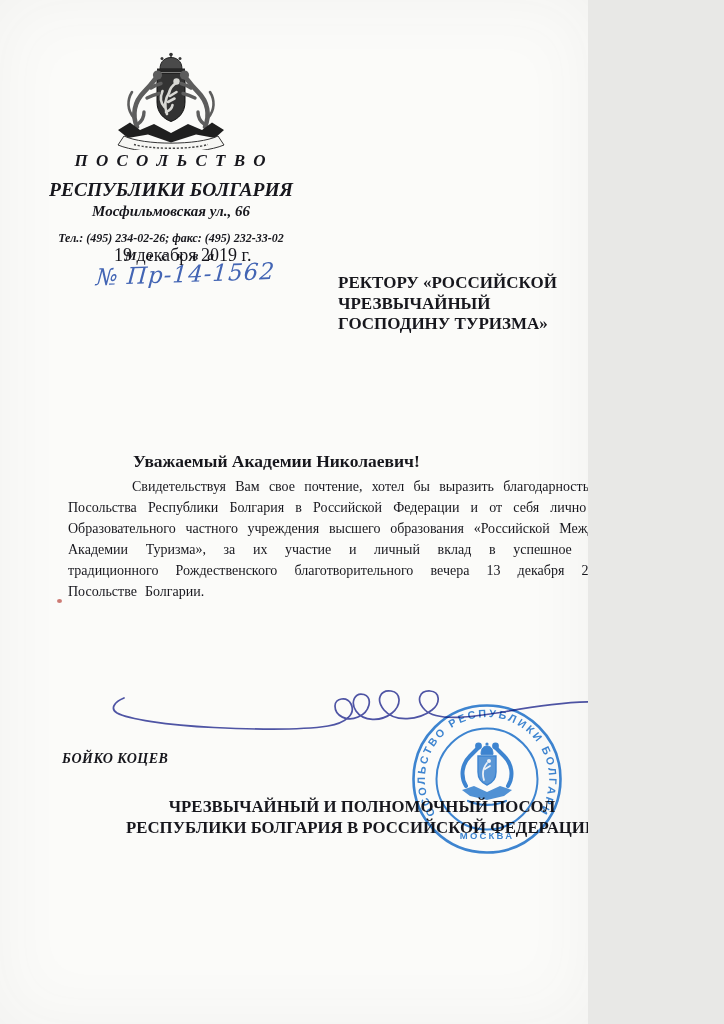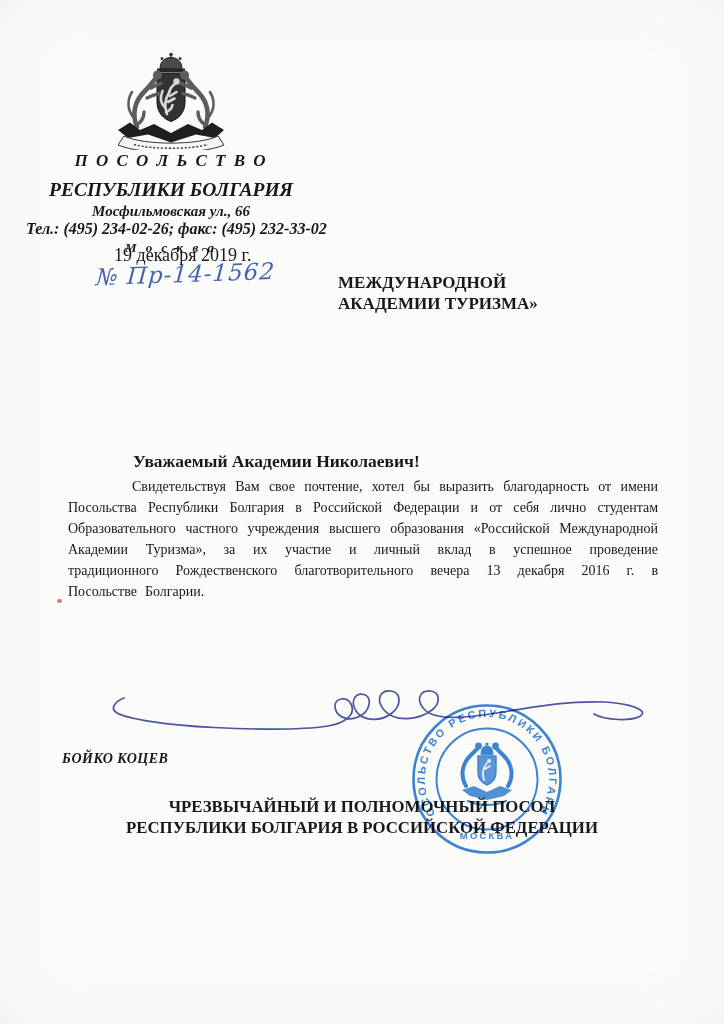--- a/index.html
+++ b/index.html
@@ -1,30 +1,30 @@
 <!DOCTYPE html>
 <html lang="ru"><head>
 <meta charset="utf-8">
 <style>
   html,body { margin:0; padding:0; }
   body { width:724px; height:1024px; background:#e8e8e6; }
   .page {
-    position:relative; width:724px; height:1024px; overflow:hidden;
+    position:relative; width:588px; height:1024px; overflow:hidden;
     background:#fbfbf9;
     box-shadow: inset 0 0 70px rgba(70,70,70,.05);
     font-family:"Liberation Serif","DejaVu Serif",serif;
     color:#17171d;
   }
   
   .letterhead { position:absolute; left:26px; top:50px; width:290px; text-align:center; }
   .emblem { display:block; margin:0 auto; width:150px; height:100px; }
   .lh-org1 { font-size:17px; font-weight:bold; font-style:italic; letter-spacing:2px; margin-top:1px; white-space:nowrap; }
   .lh-org2 { font-size:19.5px; font-weight:bold; font-style:italic; margin-top:8px; white-space:nowrap; }
   .lh-addr { font-size:15px; font-weight:bold; font-style:italic; margin-top:2px; }
-  .lh-phone { font-size:16px; font-weight:bold; font-style:italic; margin-top:0; white-space:nowrap; }
+  .lh-phone { font-size:12px; font-weight:bold; font-style:italic; margin-top:11px; white-space:nowrap; }
   .lh-email { font-size:11.3px; font-weight:bold; font-style:italic; }
   .lh-city  { font-size:13px; font-weight:bold; font-style:italic; letter-spacing:3px; margin-top:2px; }
   
   .date   { position:absolute; left:114px; top:245px; font-size:18px; }
   .refnum { position:absolute; left:96px; top:261px; font-size:23px; font-style:italic;
             font-family:"DejaVu Serif",serif; color:#4365b4;
             transform:rotate(-2deg) skewX(-6deg); letter-spacing:1px; }
   
   .addressee { position:absolute; left:338px; top:273px; width:295px;
                font-weight:bold; font-size:17px; line-height:20.5px; }
@@ -91,22 +91,23 @@
     <div class="lh-org2">РЕСПУБЛИКИ БОЛГАРИЯ</div>
     <div class="lh-addr">Мосфильмовская ул., 66</div>
     <div class="lh-phone">Тел.: (495) 234-02-26; факс: (495) 232-33-02</div>
     <div class="lh-city">М о с к в а</div>
   </div>
 
   <div class="date">19 декабря 2019 г.</div>
   <div class="refnum">№ Пр-14-1562</div>
 
   <div class="addressee">
-    <div>МЕЖДУНАРОДНОЙ</div>
-    <div>АКАДЕМИИ ТУРИЗМА»</div>
+    <div>РЕКТОРУ «РОССИЙСКОЙ</div>
+    <div>ЧРЕЗВЫЧАЙНЫЙ</div>
+    <div>ГОСПОДИНУ ТУРИЗМА»</div>
   </div>
 
   <div class="salutation">Уважаемый Академии Николаевич!</div>
   <div class="para para1">Свидетельствуя Вам свое почтение, хотел бы выразить благодарность от имени Посольства Республики Болгария в Российской Федерации и от себя лично студентам Образовательного частного учреждения высшего образования «Российской Международной Академии Туризма», за их участие и личный вклад в успешное проведение традиционного Рождественского благотворительного вечера 13 декабря 2016 г. в Посольстве Болгарии.</div>
   <div class="speck"></div>
 
   <div class="sig-name">БОЙКО КОЦЕВ</div>
   <div class="sig-title">
     <div>ЧРЕЗВЫЧАЙНЫЙ И ПОЛНОМОЧНЫЙ ПОСОЛ</div>
     <div>РЕСПУБЛИКИ БОЛГАРИЯ В РОССИЙСКОЙ ФЕДЕРАЦИИ</div>

